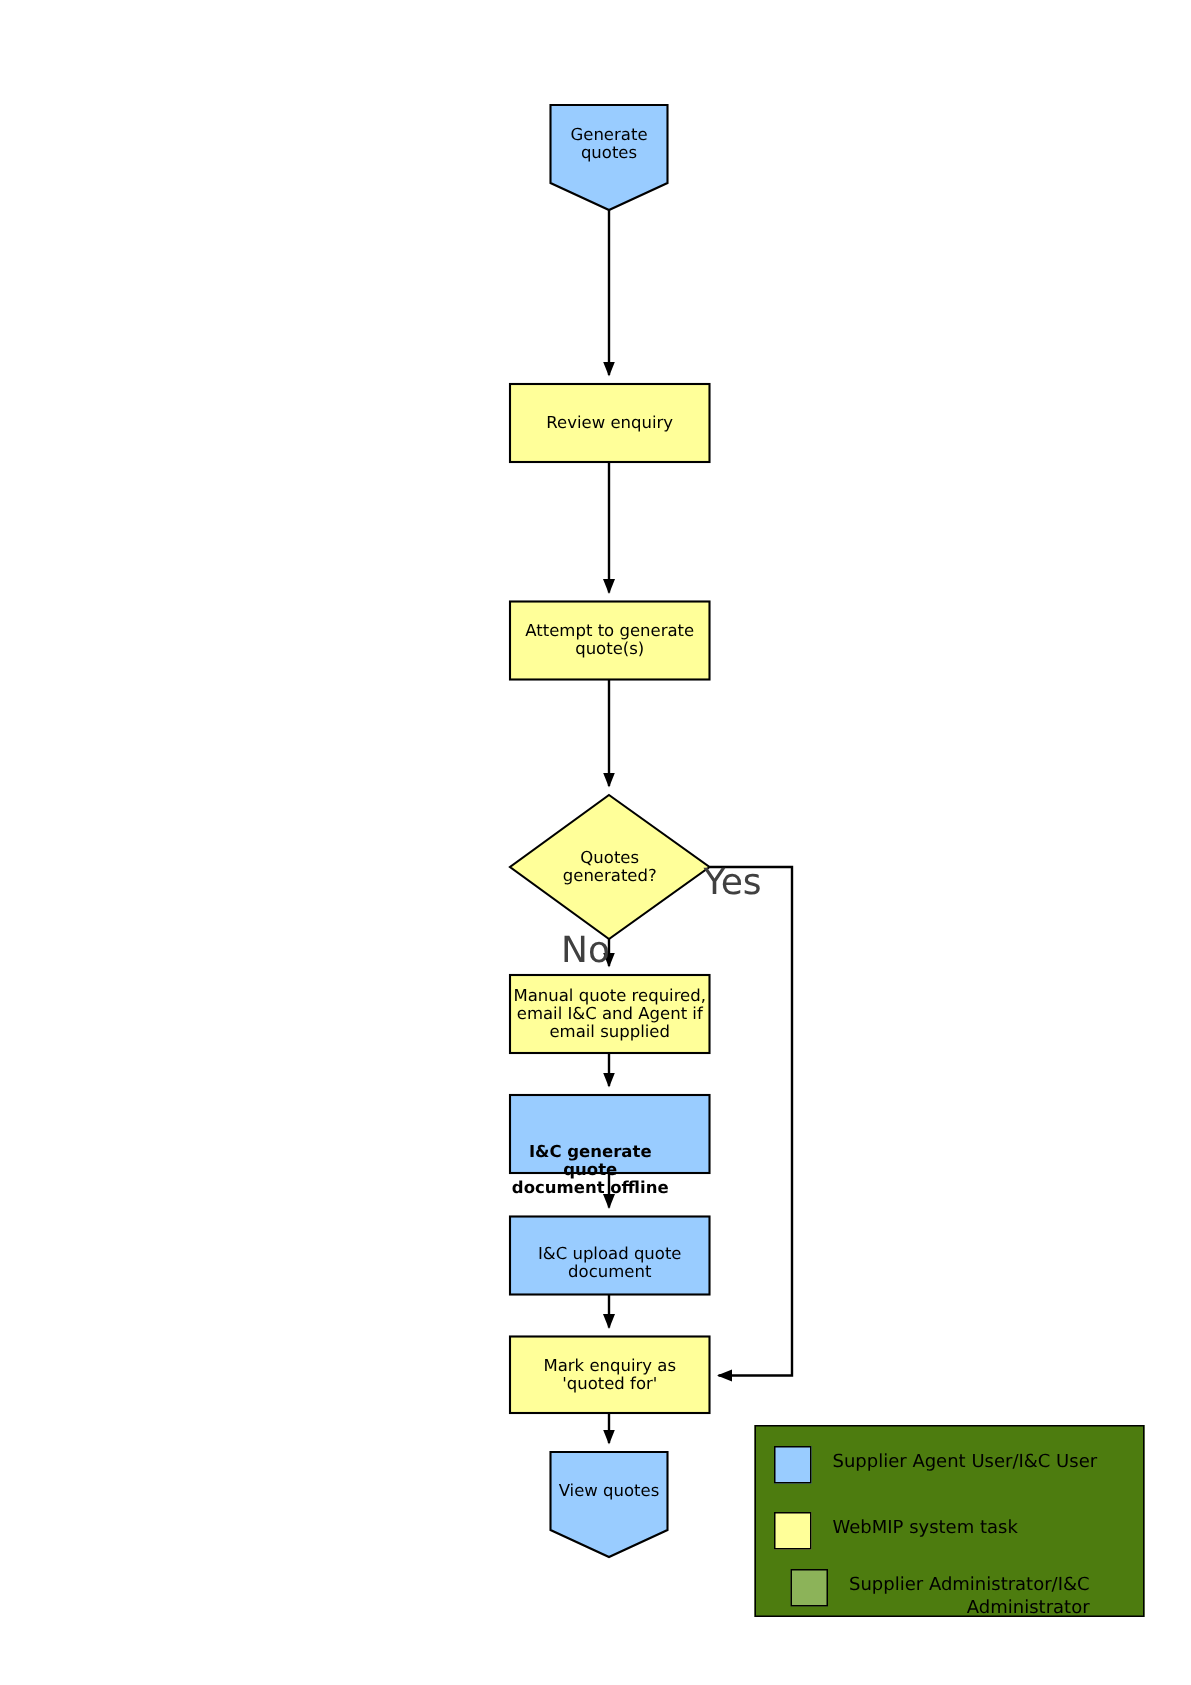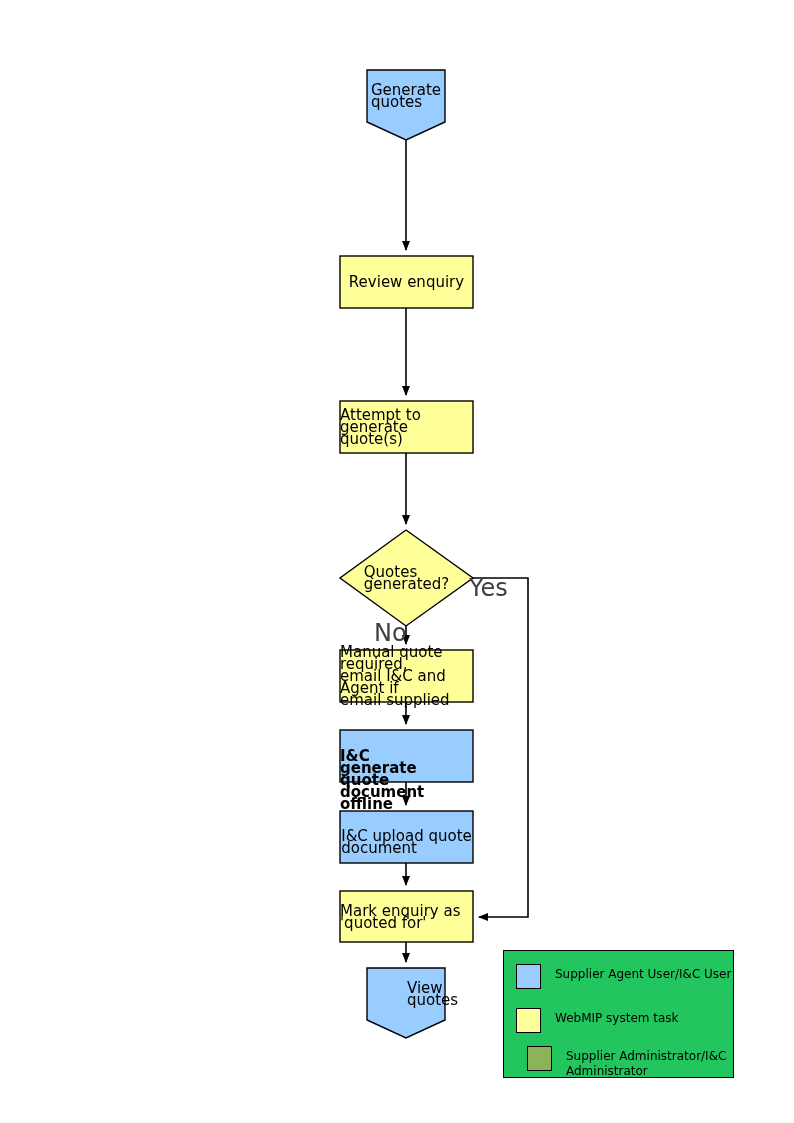--- a/index.html
+++ b/index.html
@@ -19,44 +19,45 @@
     left: 0;
     top: 0;
     width: 794px;
     height: 1123px;
   }
   .node-label {
     position: absolute;
     display: flex;
     align-items: center;
     justify-content: center;
-    text-align: left;
+    text-align: center;
     font-family: "DejaVu Sans", sans-serif;
-    font-size: 15px;
+    font-size: 11px;
     line-height: 12px;
     color: #000000;
     pointer-events: none;
     white-space: pre-line;
   }
   .branch-label {
     position: absolute;
     font-family: "DejaVu Sans", sans-serif;
     font-size: 24px;
     line-height: 24px;
     color: #404040;
   }
   .legend {
     position: absolute;
     left: 503px;
     top: 950px;
-    width: 231px;
+    width: 260px;
     height: 128px;
     border: 1px solid #000000;
-    background: #22c55e;
+    background: #4d7c0f;
     box-sizing: border-box;
+    text-align: right;
   }
   .legend-row {
     position: absolute;
     left: 12px;
     display: flex;
     align-items: flex-start;
   }
   .legend-row.r0 { top: 13px; }
   .legend-row.r1 { top: 57px; }
   .legend-row.r2 { top: 95px; padding-left: 11px; }
@@ -150,21 +151,21 @@
 email supplied</div>
 
 <div class="node-label" style="left:340px; top:754px; width:107px; height:52px;font-weight:bold;">I&amp;C generate quote
 document offline</div>
 
 <div class="node-label" style="left:340px; top:811px; width:133px; height:62px;">I&amp;C upload quote
 document</div>
 
 <div class="node-label" style="left:340px; top:891px; width:133px; height:51px;">Mark enquiry as 'quoted for'</div>
 
-<div class="node-label" style="left:367px; top:968px; width:78px; height:52px;padding-left:40px;">View quotes</div>
+<div class="node-label" style="left:367px; top:968px; width:78px; height:52px;">View quotes</div>
 
 <div class="branch-label" style="left:469px; top:576px;">Yes</div>
 
 <div class="branch-label" style="left:374px; top:621px;">No</div>
 
 <div class="legend">
   <div class="legend-row r0">
     <span class="legend-swatch" style="background:#99CCFF;"></span>
     <span class="legend-text">Supplier Agent User/I&amp;C User</span>
   </div>

